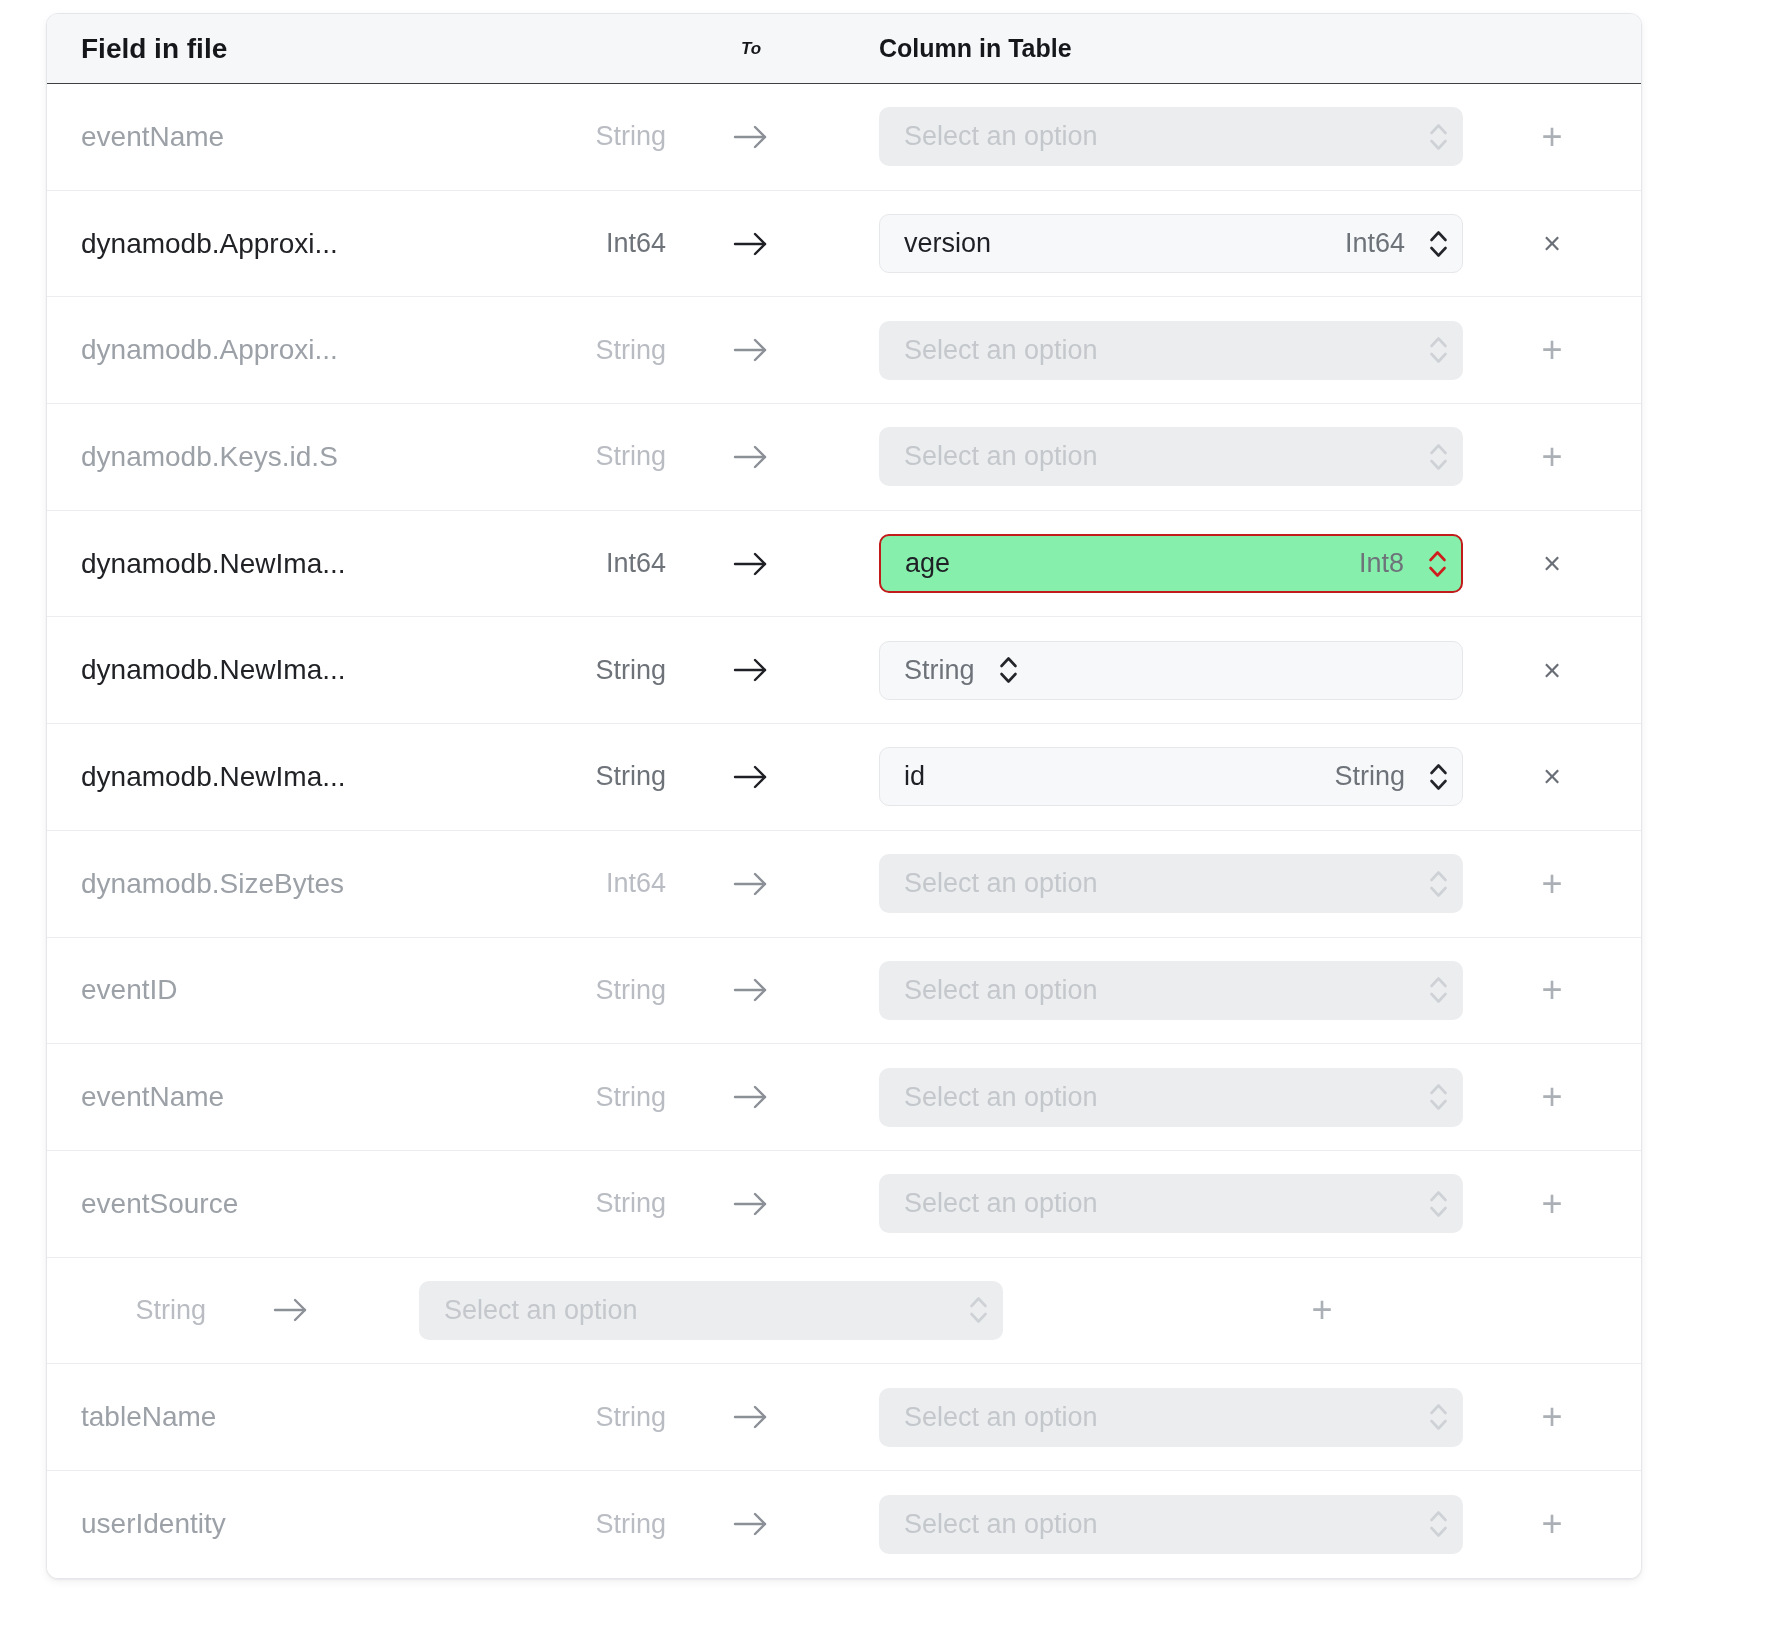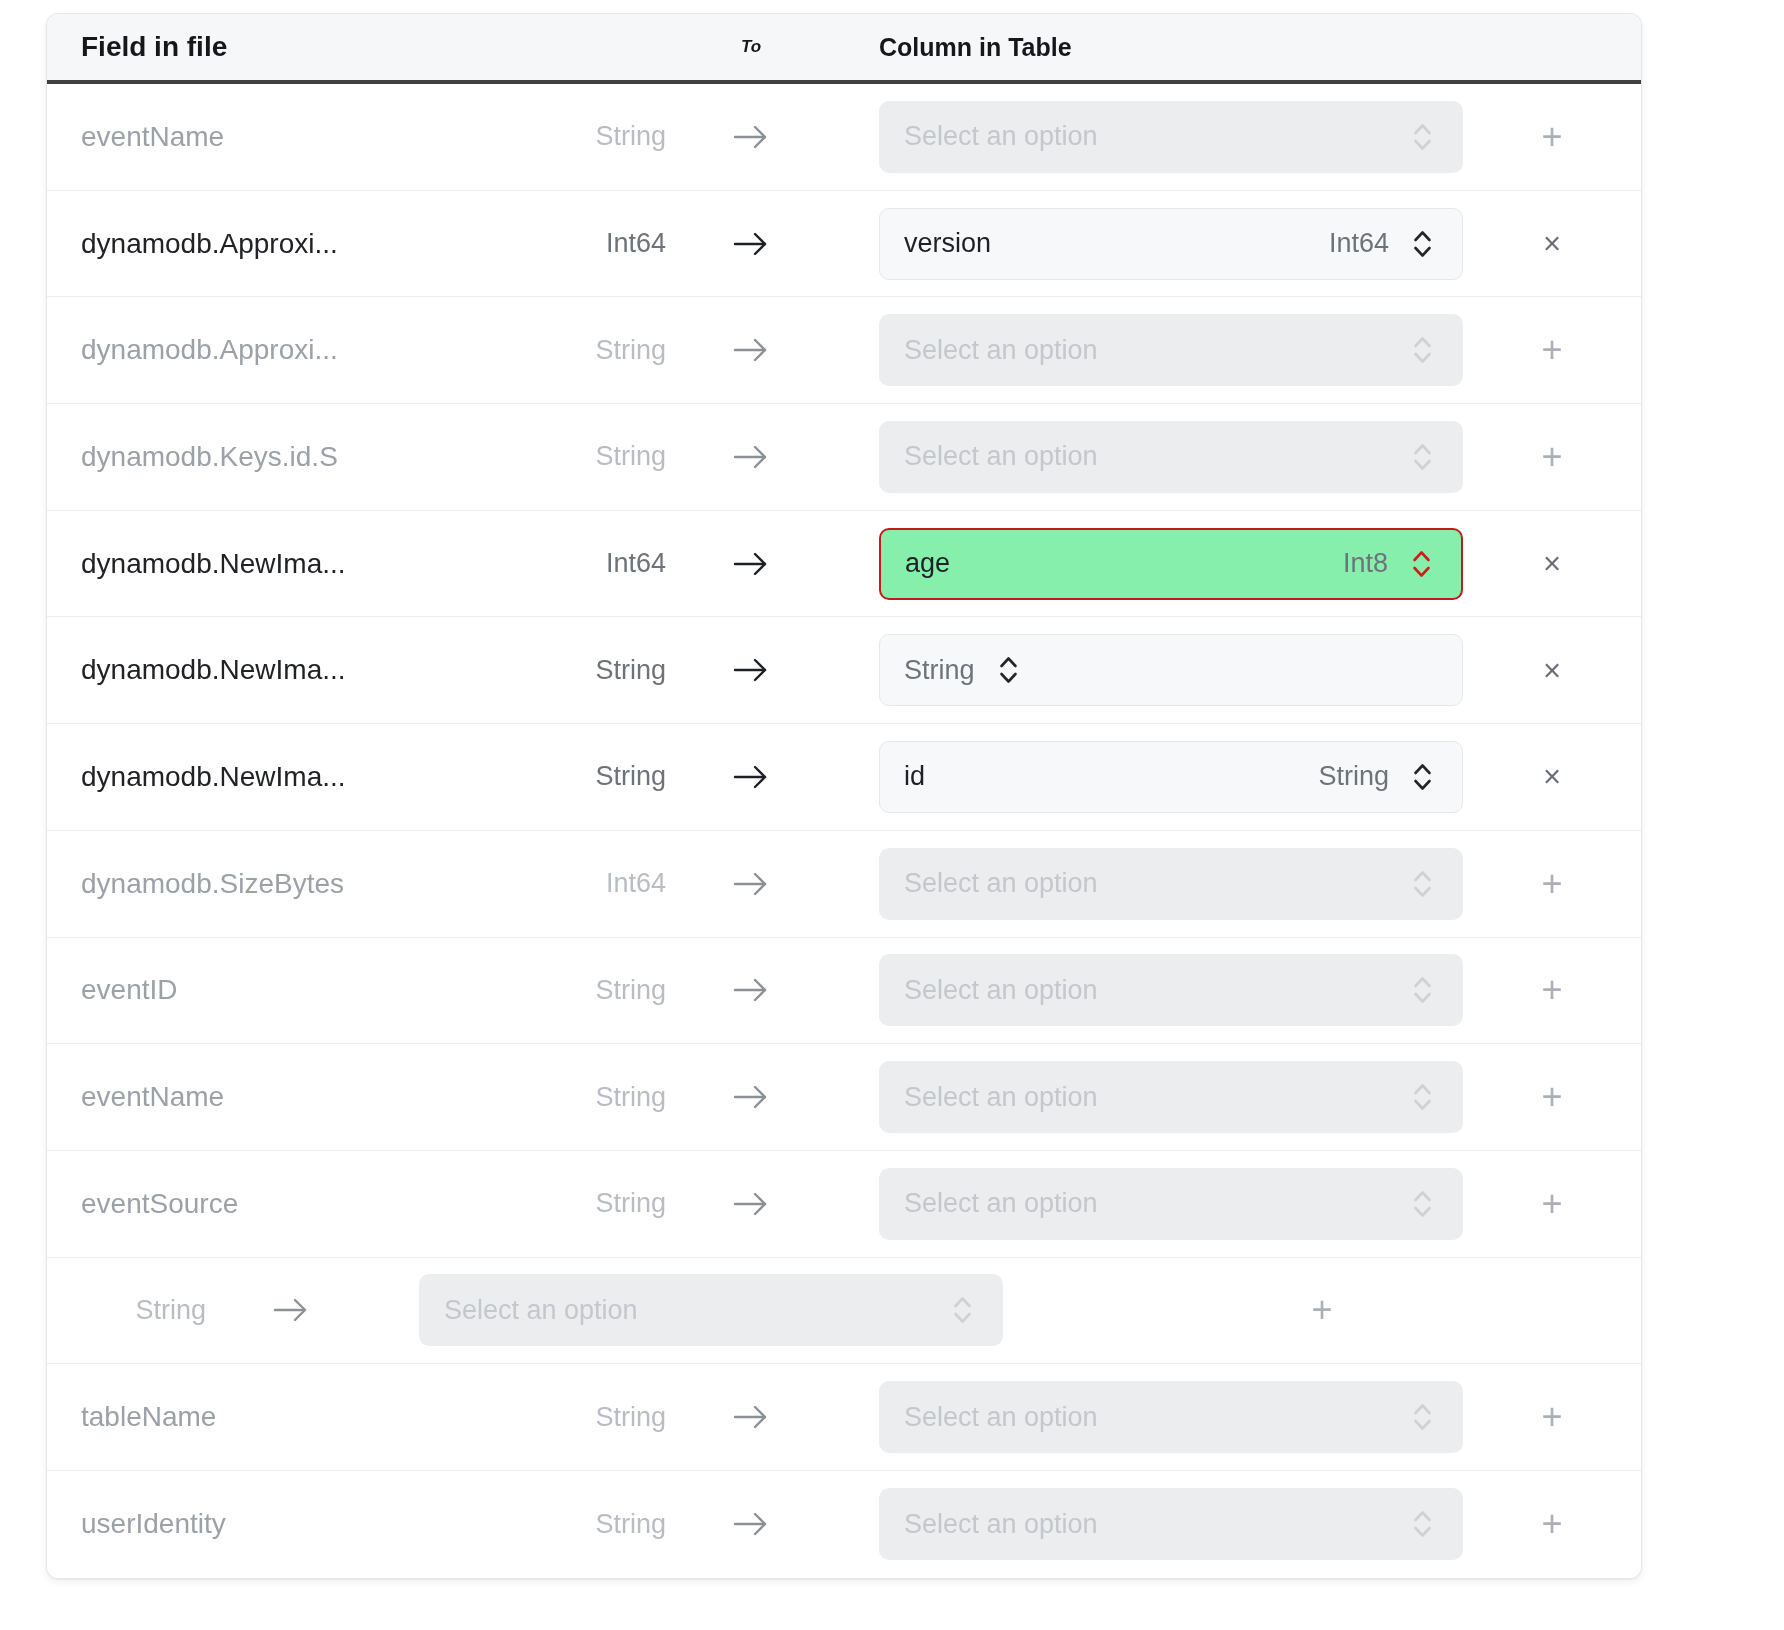--- a/index.html
+++ b/index.html
@@ -25,21 +25,21 @@
     overflow: hidden;
     background: #ffffff;
     box-shadow: 0 1px 2px rgba(16,24,40,.05), 0 3px 8px rgba(16,24,40,.06);
     box-sizing: border-box;
   }
   .thead {
     display: flex;
     align-items: center;
     height: 70px;
     background: #f6f7f9;
-    border-bottom: 4px solid #404040;
+    border-bottom: 1px solid #404040;
     font-size: 25px;
     font-weight: 600;
     color: #15171b;
     padding-left: 34px;
     box-sizing: border-box;
   }
   .row {
     display: flex;
     align-items: center;
     height: 106.7px;
@@ -65,25 +65,25 @@
   .row.mapped   .c-field { color: #202226; }
   .row.unmapped .c-field { color: #9ca1a8; }
   .row.mapped   .c-type  { color: #6e737a; }
   .row.unmapped .c-type  { color: #b9bcc2; }
   .row.mapped   .c-arrow { color: #1e2025; }
   .row.unmapped .c-arrow { color: #8c9097; }
 
   
   .select {
     width: 100%;
-    height: 72px;
+    height: 59px;
     border-radius: 10px;
     display: flex;
     align-items: center;
-    padding: 0 28px 0 24px;
+    padding: 0 12px 0 24px;
     box-sizing: border-box;
     font-size: 27px;
     cursor: pointer;
     border: 1px solid transparent;
   }
   .row.unmapped .select {
     background: #ebedef;
     cursor: default;
   }
   .row.mapped .select {

